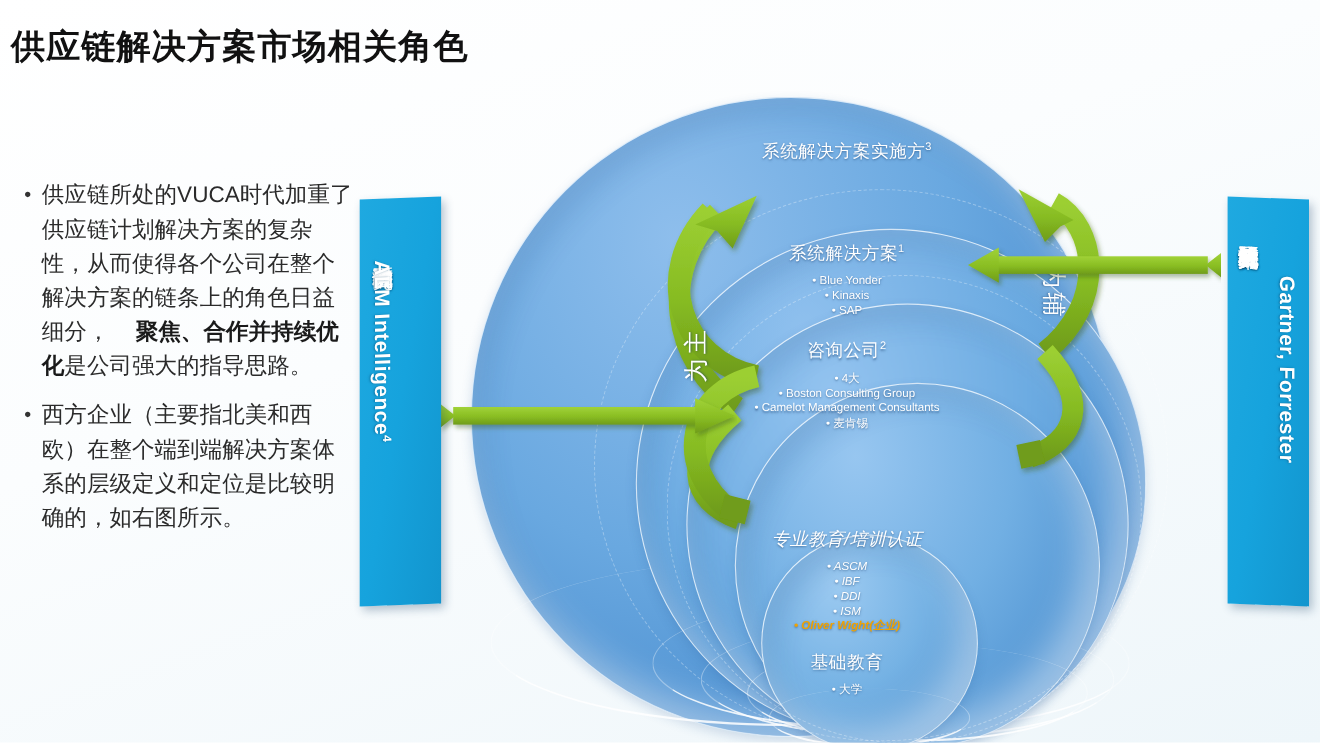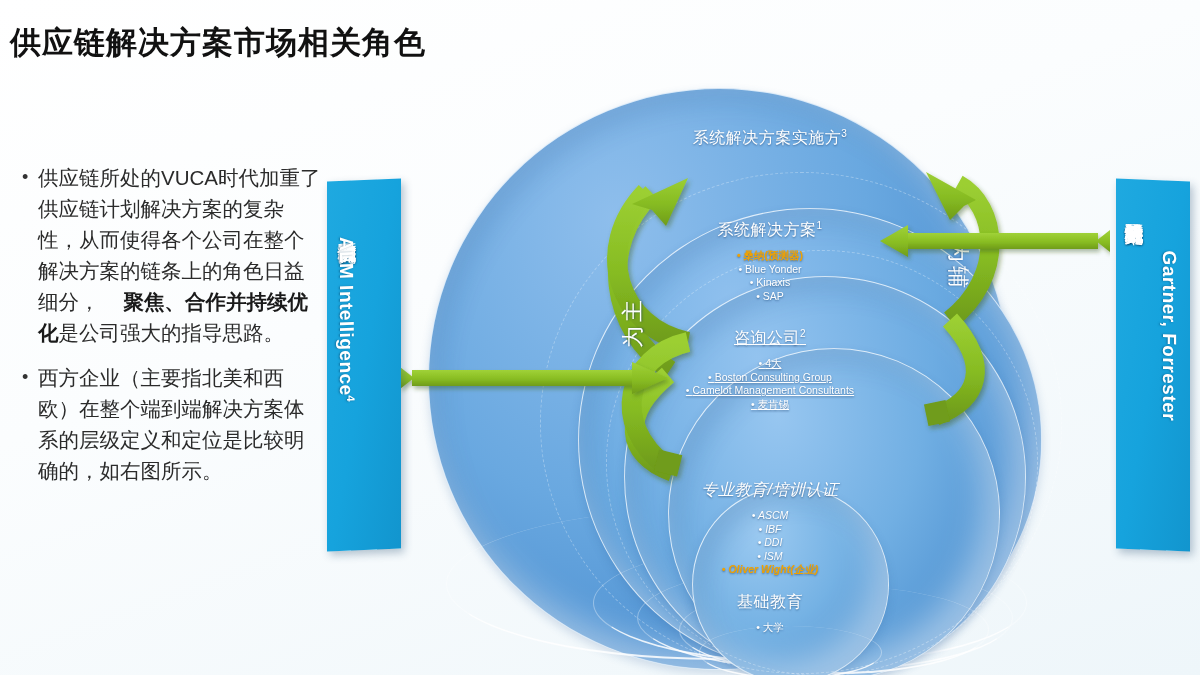--- a/index.html
+++ b/index.html
@@ -147,21 +147,21 @@
     line-height: 13.5px;
     color: #ffffff;
     white-space: nowrap;
   }
   .node-list li.hl { color: #f0a202; font-weight: bold; }
   .node-list li::before { content: "• "; }
 
   #node-implementer { top: 48px;  left: 0; }
   #node-implementer .node-title { font-size: 16px; }
   #node-system      { top: 140px; left: 0; }
-  #node-consult     { top: 248px; left: 0; text-decoration: underline; }
+  #node-consult     { top: 229px; left: 0; }
   #node-training    { top: 400px; left: 0; font-style: italic; }
   #node-basic       { top: 512px; left: 0; }
   #node-basic .node-list li::before { content: "• "; }
 
   
   #curved-arrows {
     position: absolute;
     left: 0; top: 0;
     width: 700px; height: 595px;
     pointer-events: none;
@@ -266,21 +266,20 @@
       <span>系统解决方案实施方</span><sup>3</sup>
     </div>
     <ul class="node-list"></ul>
   </div>
 
   <div class="node" id="node-system">
     <div class="node-title">
       <span>系统解决方案</span><sup>1</sup>
     </div>
     <ul class="node-list">
-        <li class="hl">桑纳(预测器)</li>
         <li>Blue Yonder</li>
         <li>Kinaxis</li>
         <li>SAP</li>
       </ul>
   </div>
 
   <div class="node" id="node-consult">
     <div class="node-title">
       <span>咨询公司</span><sup>2</sup>
     </div>

